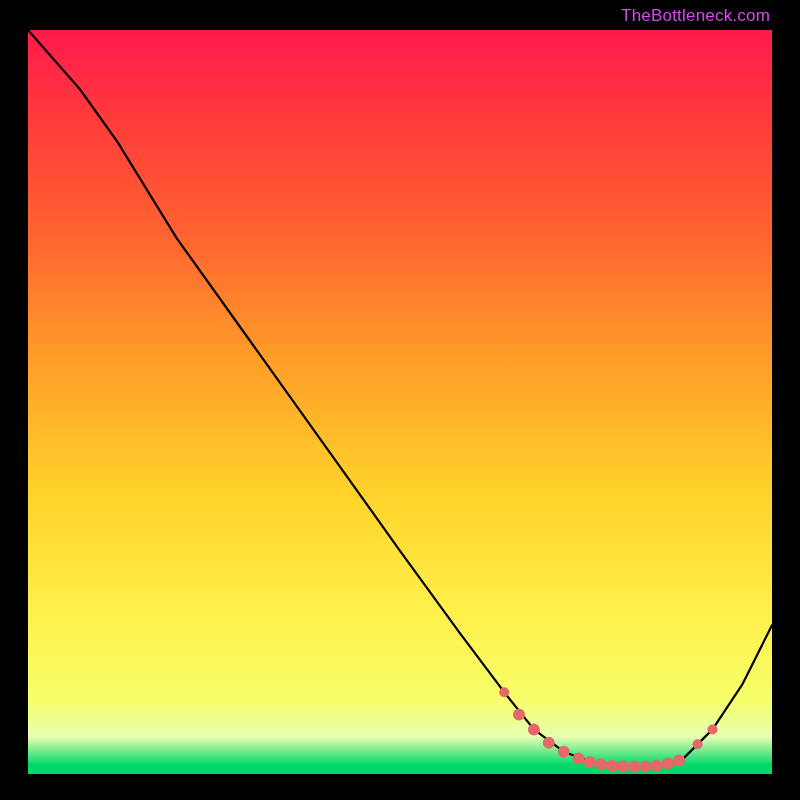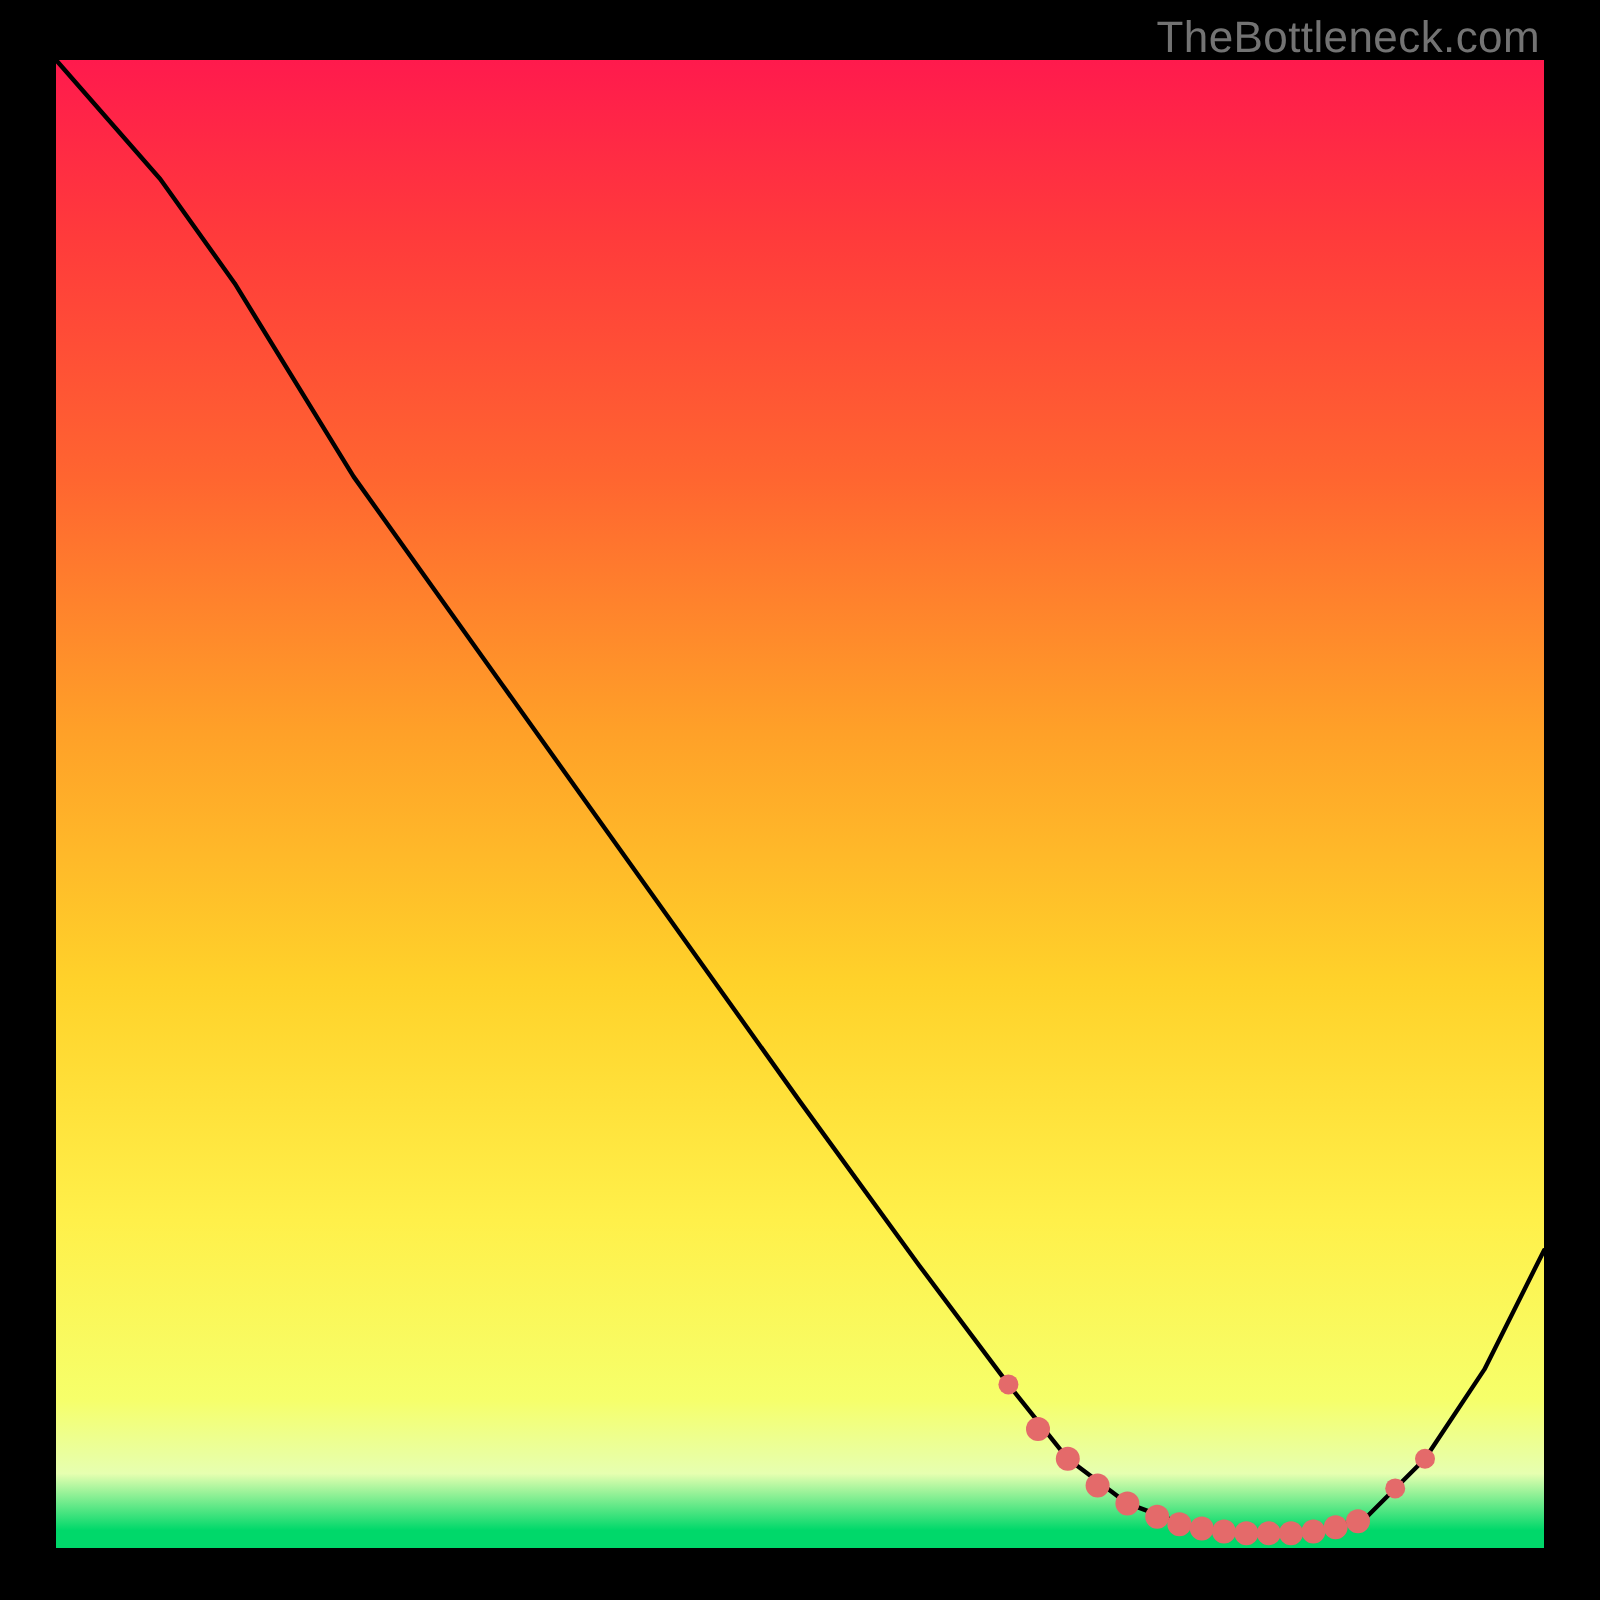--- a/index.html
+++ b/index.html
@@ -28,22 +28,22 @@
       #f6ff6a 90%,
       #e6ffb0 95%,
       #00d86a 98.8%,
       #00d86a 100%
     );
   }
   .watermark {
     position: absolute;
     top: 6px;
     right: 30px;
-    color: #737373;
-    font-size: 22px;
+    color: #d946ef;
+    font-size: 17px;
     font-weight: 400;
     letter-spacing: 0.2px;
   }
   .curve-svg {
     position: absolute;
     left: 28px;
     top: 30px;
     width: 744px;
     height: 744px;
     overflow: visible;

